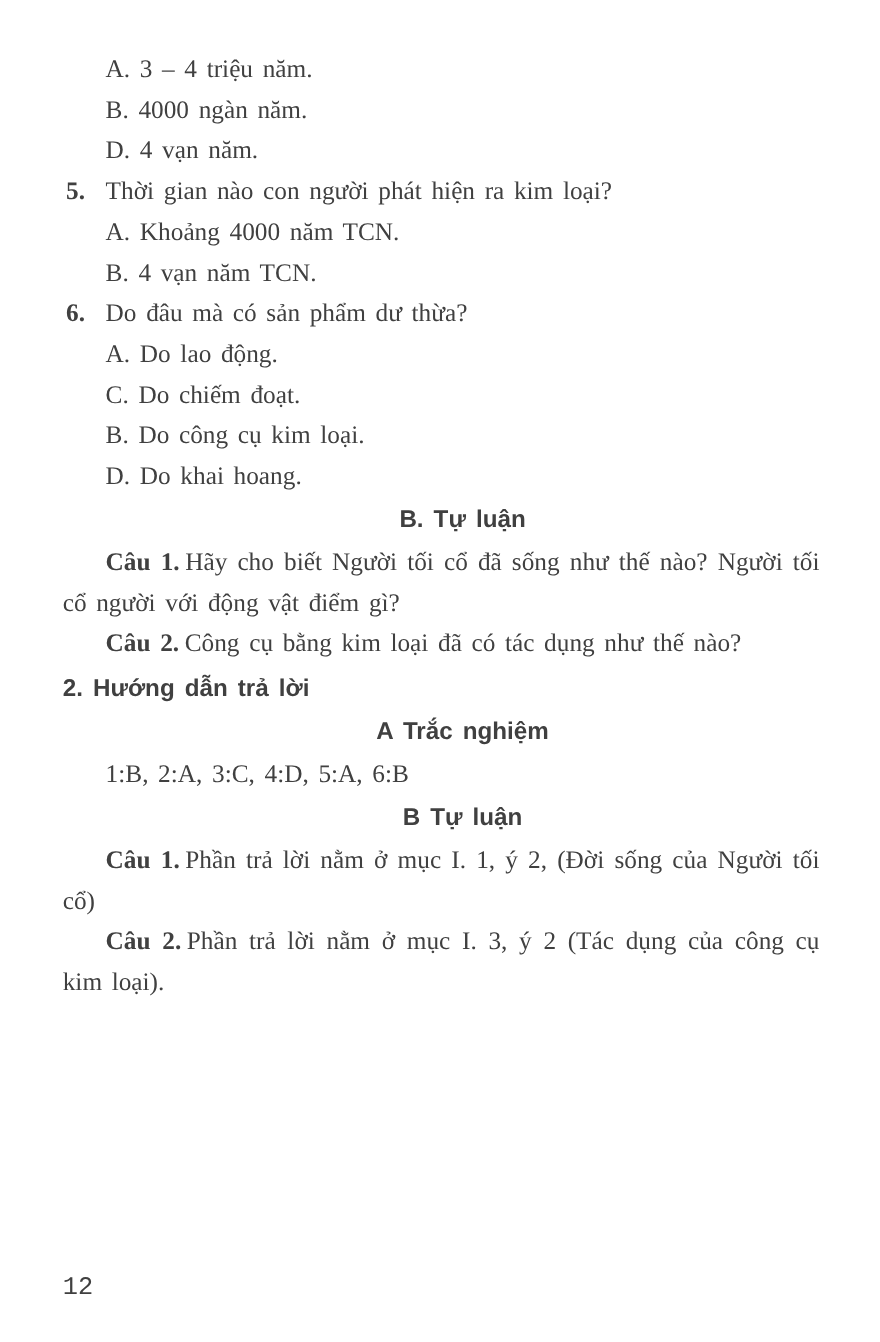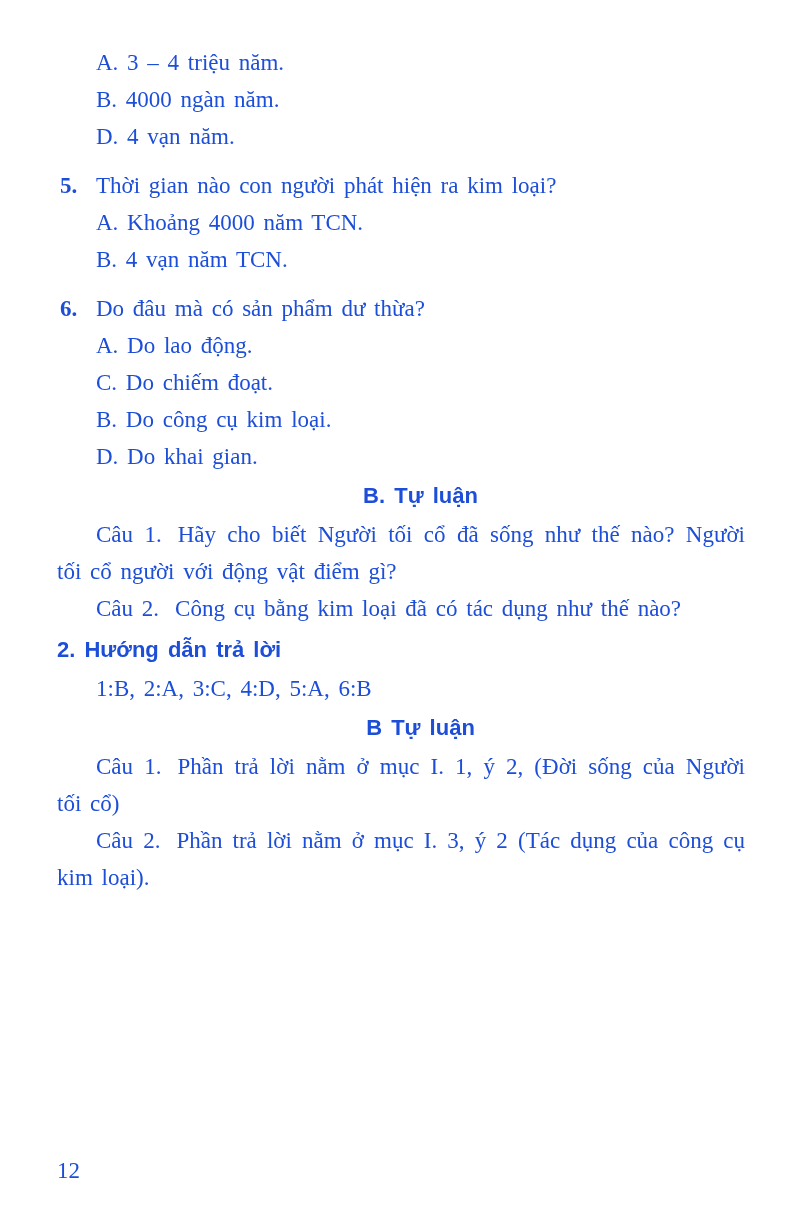--- a/index.html
+++ b/index.html
@@ -6,21 +6,21 @@
     margin: 0;
     padding: 0;
     background: #ffffff;
   }
   .page {
     position: relative;
     width: 800px;
     height: 1220px;
     box-sizing: border-box;
     background: #ffffff;
-    color: #1d4ed8;
+    color: #404040;
     font-family: "Liberation Serif", "DejaVu Serif", serif;
     font-size: 23px;
     line-height: 37px;
     padding: 44px 55px 0 57px;
     word-spacing: 3px;
     overflow: hidden;
   }
   .opt {
     padding-left: 39px;
   }
@@ -29,21 +29,20 @@
     align-items: baseline;
   }
   .q-num {
     font-weight: bold;
     flex: 0 0 39px;
     padding-left: 3px;
     box-sizing: border-box;
   }
   .q-text {
     flex: 1 1 auto;
-    margin-top: 12px;
   }
   .heading-sub {
     font-family: "Liberation Sans", "DejaVu Sans", sans-serif;
     font-weight: bold;
     font-size: 22px;
     padding-left: 39px;
     margin-top: 2px;
     margin-bottom: 2px;
     text-align: center;
   }
@@ -53,32 +52,32 @@
     font-size: 22px;
     margin-top: 4px;
     margin-bottom: 2px;
   }
   .para {
     text-indent: 39px;
     text-align: justify;
     margin: 0;
   }
   .para .label {
-    font-weight: normal;
-    margin-right: 16px;
+    font-weight: bold;
+    margin-right: 5px;
   }
   .plain-line {
     padding-left: 39px;
   }
   .page-number {
     position: absolute;
     left: 57px;
     top: 1152px;
     font-size: 23px;
-    font-family: Liberation Serif, serif;
+    font-family: Liberation Mono, monospace;
   }
 </style>
 </head>
 <body>
 
 <div class="page">
 
   <div class="opt">A. 3 – 4 triệu năm.</div>
   <div class="opt">B. 4000 ngàn năm.</div>
   <div class="opt">D. 4 vạn năm.</div>
@@ -90,34 +89,35 @@
   <div class="opt">A. Khoảng 4000 năm TCN.</div>
   <div class="opt">B. 4 vạn năm TCN.</div>
 
   <div class="q-line">
     <span class="q-num">6.</span>
     <span class="q-text">Do đâu mà có sản phẩm dư thừa?</span>
   </div>
   <div class="opt">A. Do lao động.</div>
   <div class="opt">C. Do chiếm đoạt.</div>
   <div class="opt">B. Do công cụ kim loại.</div>
-  <div class="opt">D. Do khai gian.</div>
+  <div class="opt">D. Do khai hoang.</div>
 
   <div class="heading-sub">B. Tự luận</div>
 
   <p class="para">
     <span class="label">Câu 1.</span><span>Hãy cho biết Người tối cổ đã sống như thế nào? Người tối cổ người với động vật điểm gì?</span>
   </p>
 
   <p class="para">
     <span class="label">Câu 2.</span><span>Công cụ bằng kim loại đã có tác dụng như thế nào?</span>
   </p>
 
   <div class="heading-main">2. Hướng dẫn trả lời</div>
 
+  <div class="heading-sub">A Trắc nghiệm</div>
 
   <div class="plain-line">1:B, 2:A, 3:C, 4:D, 5:A, 6:B</div>
 
   <div class="heading-sub">B Tự luận</div>
 
   <p class="para">
     <span class="label">Câu 1.</span><span>Phần trả lời nằm ở mục I. 1, ý 2, (Đời sống của Người tối cổ)</span>
   </p>
 
   <p class="para">

